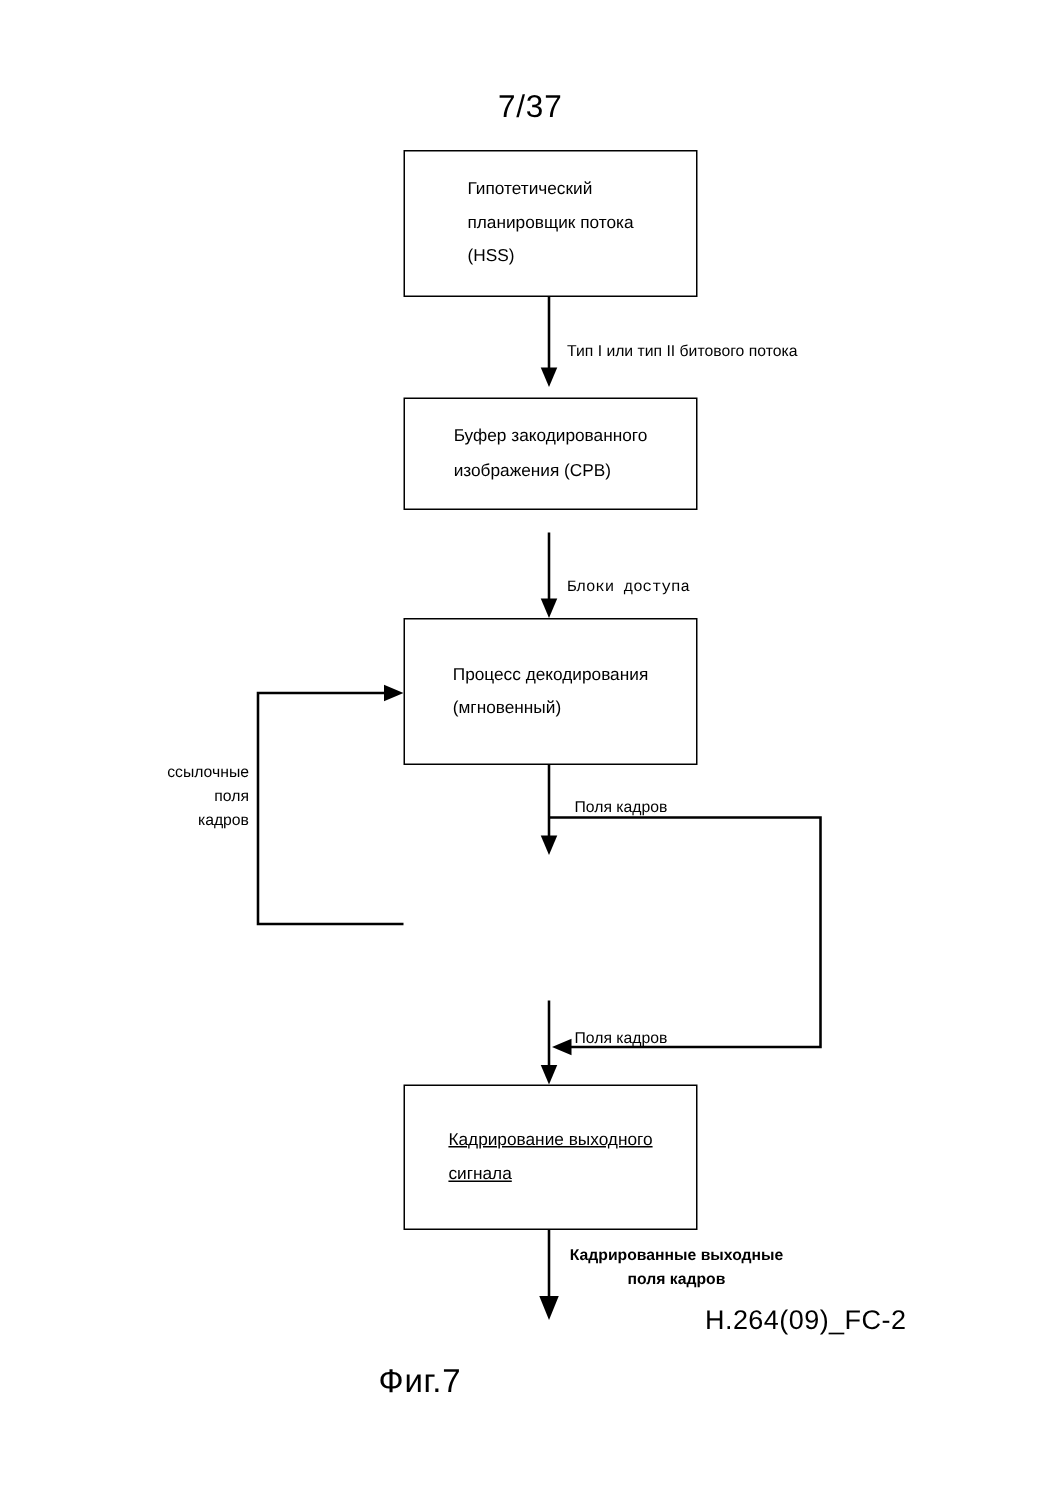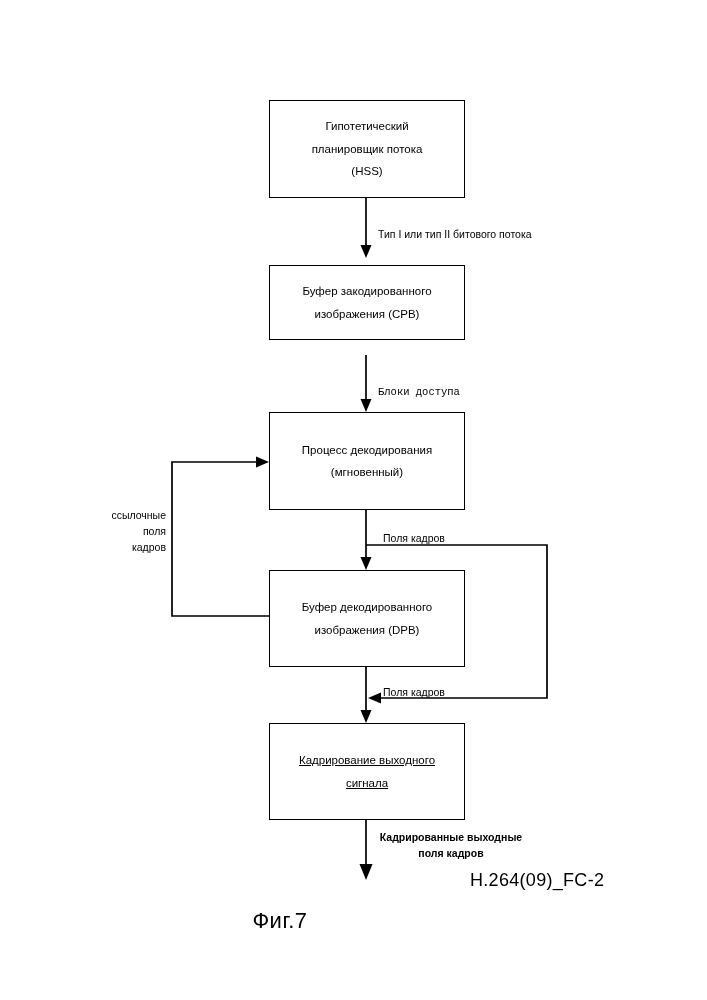--- a/index.html
+++ b/index.html
@@ -56,21 +56,21 @@
     box-sizing: border-box;
     border: 1.6px solid #000000;
     background: #ffffff;
     display: flex;
     align-items: center;
     justify-content: center;
   }
   .box-text {
     font-size: 11.5px;
     line-height: 1.95;
-    text-align: center;
+    text-align: left;
     padding: 0 8px;
     white-space: pre-line;
   }
 
   
   .edge-label {
     position: absolute;
     font-size: 10.5px;
     line-height: 1.5;
     white-space: pre-line;
@@ -93,20 +93,21 @@
     stroke-width: 1.7;
     fill: none;
   }
   #wires polygon { fill: #000000; }
 </style>
 </head>
 <body>
 
 <div id="page">
 
+  <div class="page-number">7/37</div>
 
   <svg id="wires" viewBox="0 0 707 1000" xmlns="http://www.w3.org/2000/svg">
 
     <g>
       <line x1="366" y1="198" x2="366" y2="249"></line>
       <polygon points="366,258 360.5,245 371.5,245"></polygon>
     </g>
 
     <g>
       <line x1="366" y1="355" x2="366" y2="403"></line>
@@ -148,24 +149,20 @@
   <div class="box" style="left:269px; top:265px; width:196px; height:75px;">
     <div class="box-text">Буфер закодированного
 изображения (CPB)</div>
   </div>
 
   <div class="box" style="left:269px; top:412px; width:196px; height:98px;">
     <div class="box-text">Процесс декодирования
 (мгновенный)</div>
   </div>
 
-  <div class="box" style="left:269px; top:570px; width:196px; height:97px;">
-    <div class="box-text">Буфер декодированного
-изображения (DPB)</div>
-  </div>
 
   <div class="box" style="left:269px; top:723px; width:196px; height:97px;text-decoration:underline;">
     <div class="box-text">Кадрирование выходного
 сигнала</div>
   </div>
 
   <div class="edge-label left-align" style="left:378px; top:215px;">Тип I или тип II битового потока</div>
 
   <div class="edge-label left-align" style="left:378px; top:373px;font-family:Liberation Mono, monospace;">Блоки доступа</div>
 

